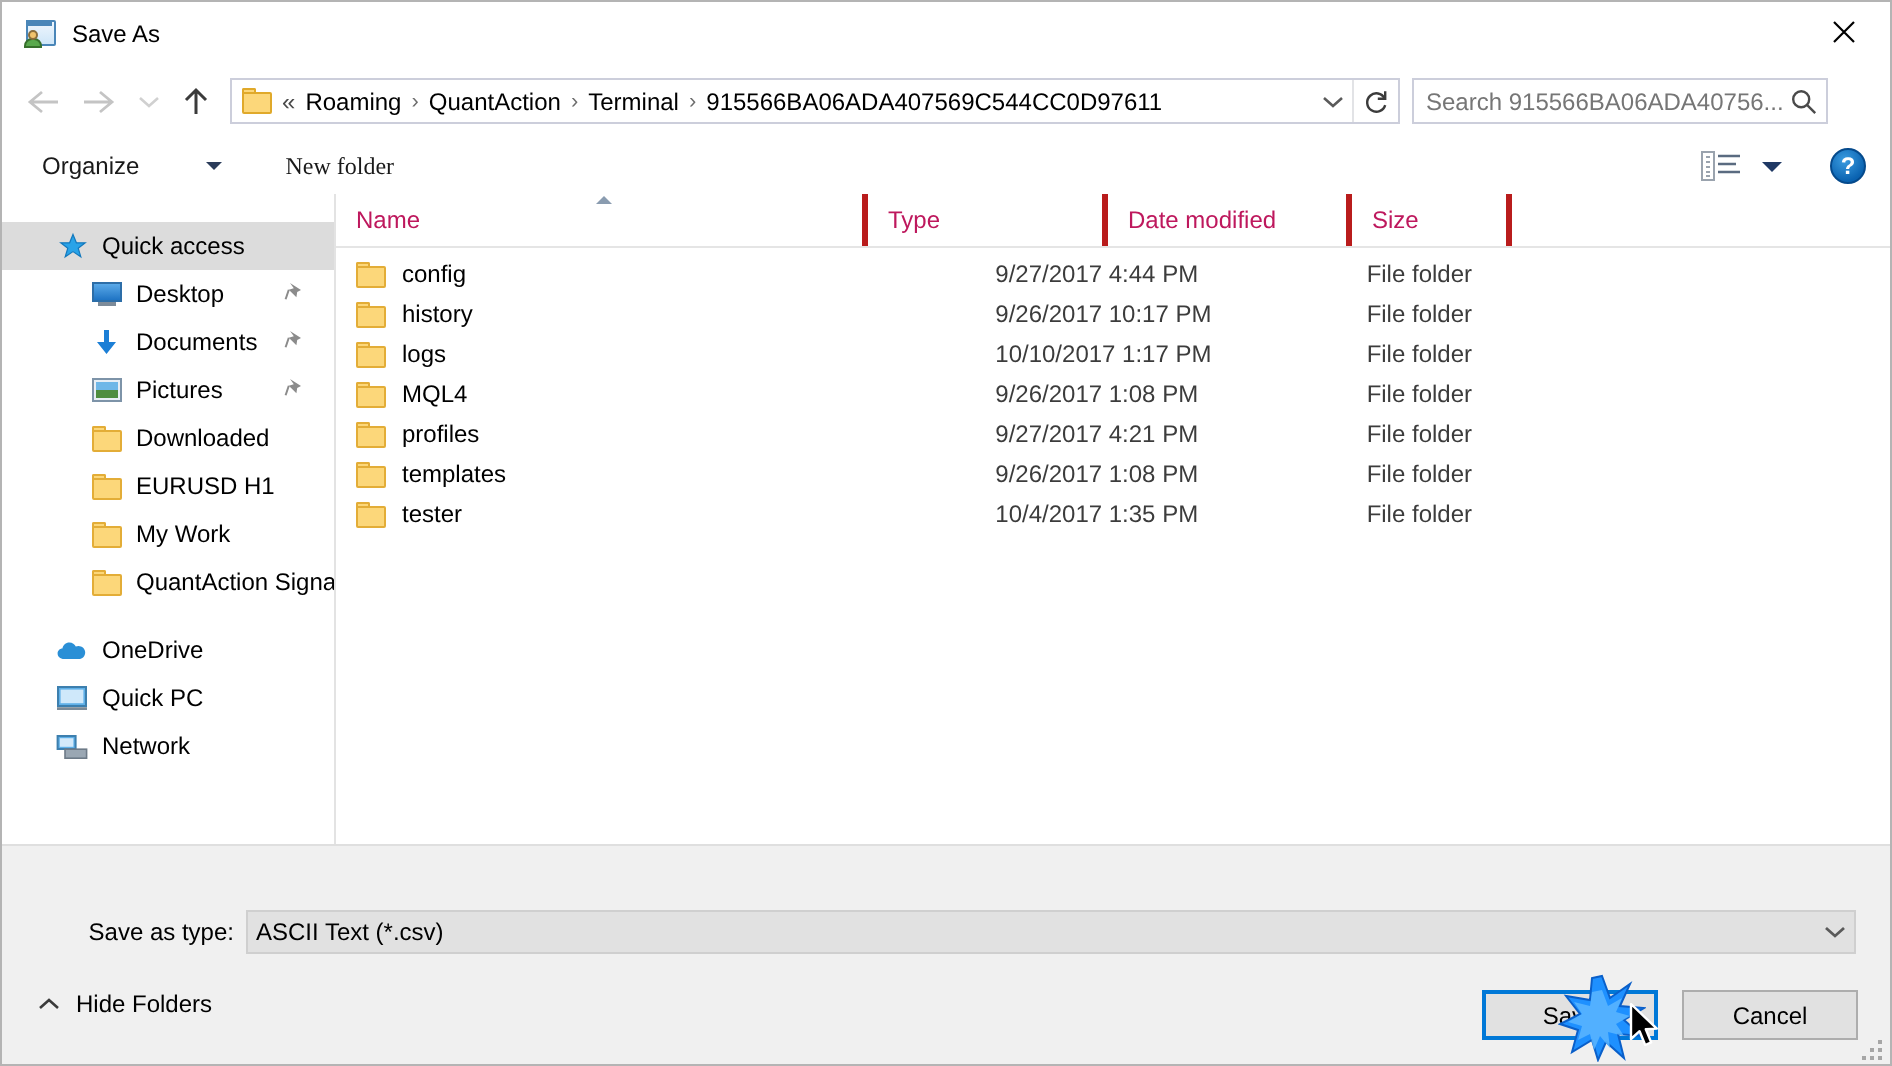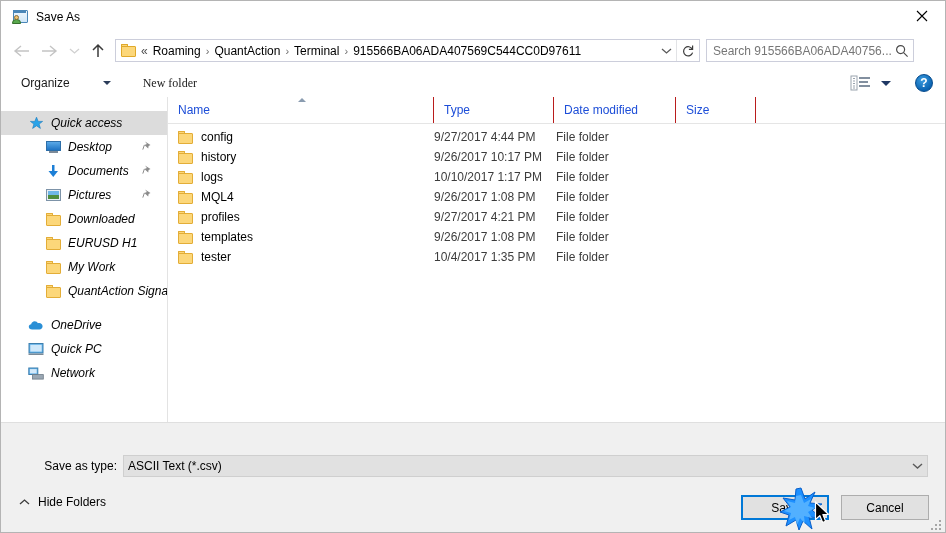--- a/index.html
+++ b/index.html
@@ -267,21 +267,20 @@
   }
   .sidebar {
     width: 167px;
     height: 100%;
     border-right: 1px solid #e3e3e3;
     box-sizing: border-box;
     background: #ffffff;
     padding-top: 14px;
     position: relative;
     overflow: hidden;
-    font-style: italic;
   }
   .nav-item {
     height: 24px;
     display: flex;
     align-items: center;
     font-size: 12px;
     color: #000;
     position: relative;
     white-space: nowrap;
   }
@@ -363,26 +362,26 @@
   }
   .col-headers {
     height: 26px;
     display: flex;
     align-items: center;
     border-bottom: 1px solid #e5e5e5;
     position: relative;
   }
   .col {
     font-size: 12px;
-    color: #1d4ed8;
+    color: #be185d;
     height: 26px;
     line-height: 26px;
     box-sizing: border-box;
     padding-left: 10px;
-    border-right: 1px solid #b91c1c;
+    border-right: 3px solid #b91c1c;
     position: relative;
     overflow: hidden;
     white-space: nowrap;
   }
   .col.name { width: 266px; }
   .col.date { width: 122px; }
   .col.type { width: 120px; }
   .col.size { width: 80px; }
   .sort-caret {
     position: absolute;
@@ -393,20 +392,21 @@
     border-bottom: 4px solid #8a9cb0;
   }
   .rows { padding-top: 3px; }
   .row {
     height: 20px;
     display: flex;
     align-items: center;
     font-size: 12px;
     color: #000;
     white-space: nowrap;
+    justify-content: space-between;
   }
   .row .cell-name {
     width: 266px;
     display: flex;
     align-items: center;
     padding-left: 10px;
     box-sizing: border-box;
     overflow: hidden;
   }
   .row .cell-name .folder { margin-right: 8px; flex: 0 0 auto; }

